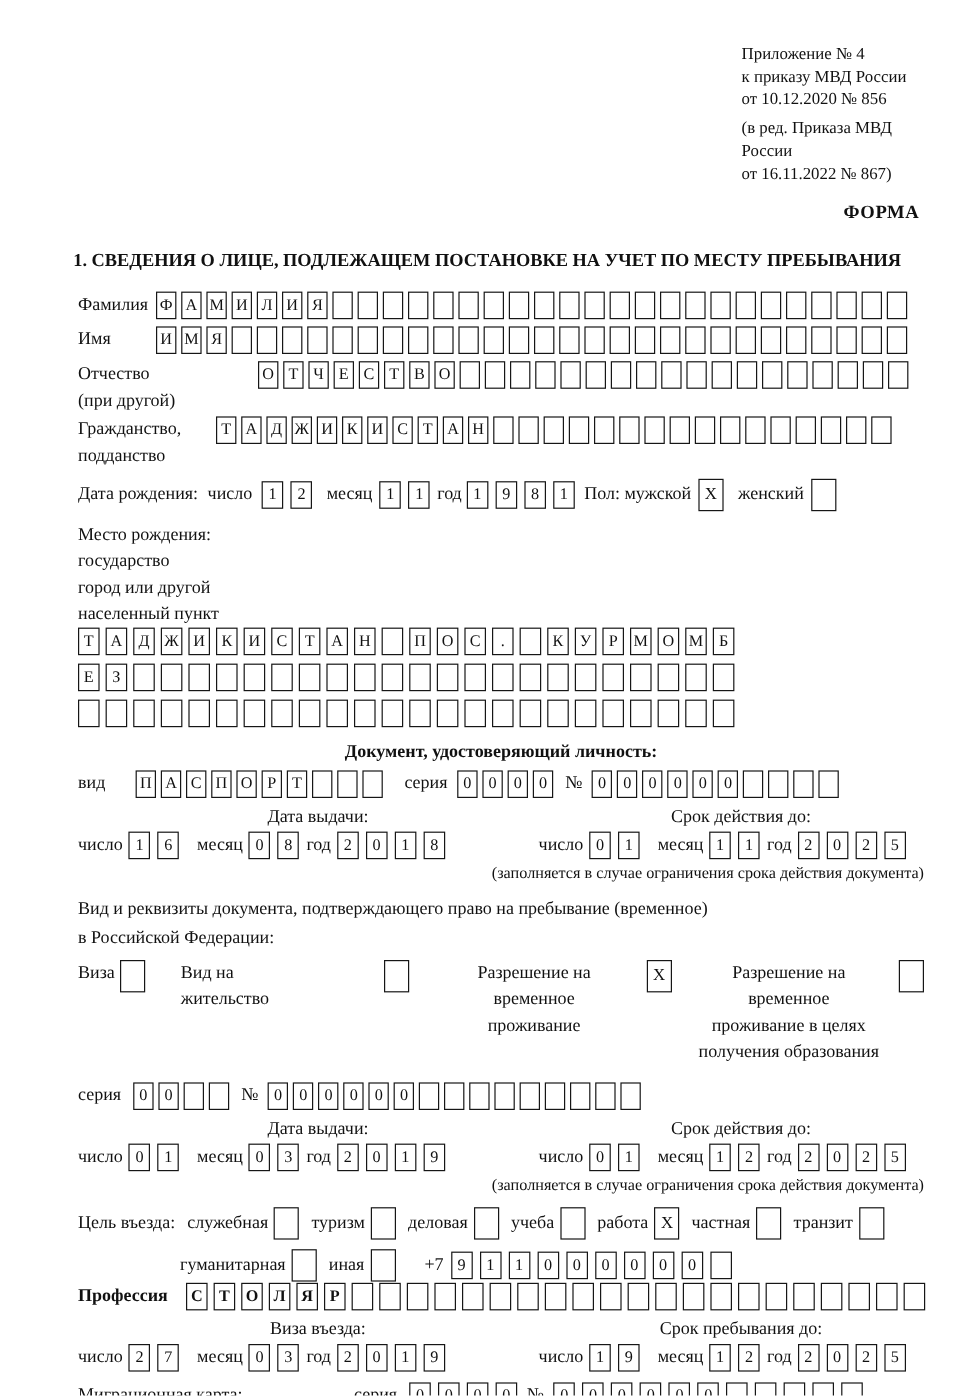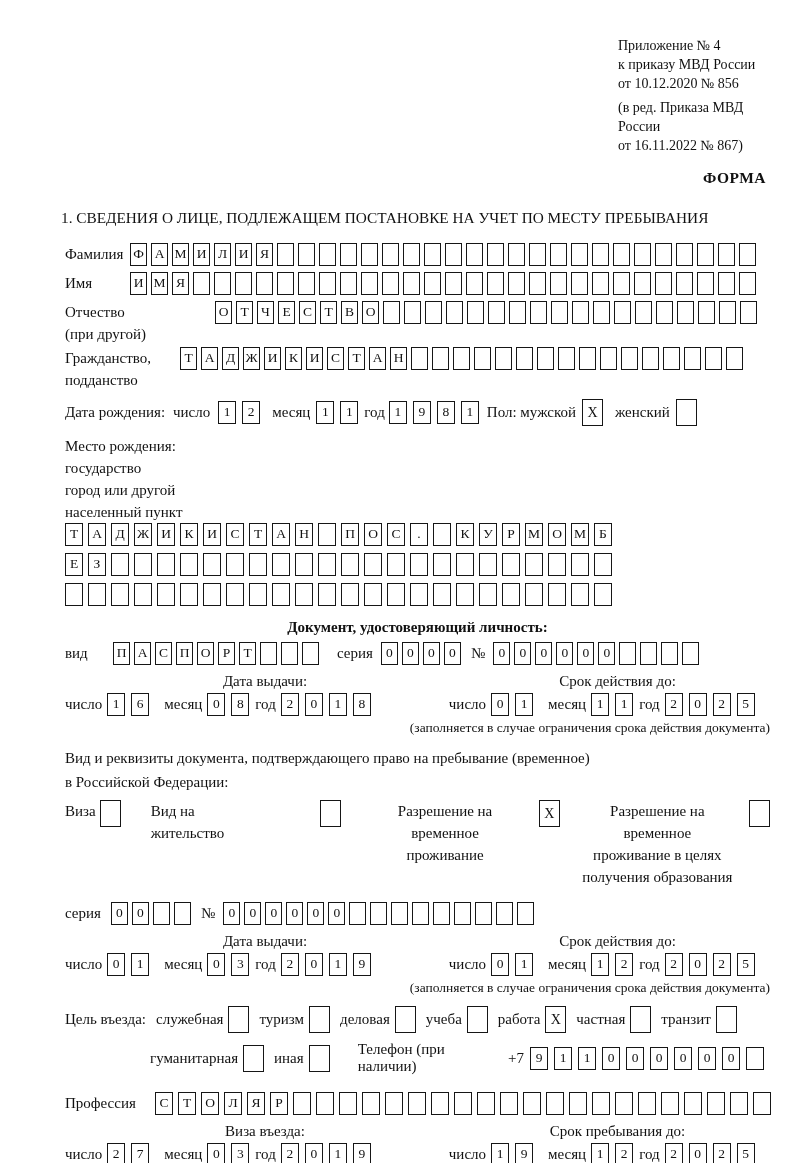--- a/index.html
+++ b/index.html
@@ -9,21 +9,21 @@
 
   
   .annex { margin-left:553px; font-size:14px; line-height:19px; }
   .annex .gap { margin-top:5px; }
   .forma { text-align:right; font-weight:bold; font-size:15.5px; margin-top:14px; padding-right:4px; letter-spacing:.5px; }
 
   
   .title { text-align:center; font-weight:bold; font-size:16px; line-height:23px; margin-top:16px; }
   .blank { display:inline-block; width:58px; border-bottom:2.5px solid #333; margin-left:10px; vertical-align:baseline; }
 
-  .sec { font-weight:normal; font-size:15.3px; margin-top:22px; margin-left:-4px; }
+  .sec { font-weight:bold; font-size:15.3px; margin-top:22px; margin-left:-4px; }
 
   
   .f-row { display:flex; align-items:center; margin-top:6px; }
   .f-row.top { align-items:flex-start; }
   .lbl { flex-shrink:0; font-size:15px; }
   .w65 { width:65px; } .w150 { width:150px; } .w115 { width:115px; }
   .w138 { width:138px; } .w110 { width:110px; } .w90 { width:90px; } .w48 { width:48px; }
   .lbl div { line-height:22px; }
 
   
@@ -256,26 +256,25 @@
     <span class="checkbox"></span>
     <span class="plbl">транзит</span>
     <span class="checkbox"></span>
   </div>
 
   <div class="purpose" style="margin-left:85px; margin-top:8px;">
     <span class="plbl first">гуманитарная</span>
     <span class="checkbox"></span>
     <span class="plbl">иная</span>
     <span class="checkbox"></span>
-    <span class="plbl" style="margin-left:28px;">Телефон (при наличии)</span>
     <span class="plbl" style="margin-left:24px;">+7</span>
     <span class="cells dates" style="margin-left:6px;"><span class="cell">9</span><span class="cell">1</span><span class="cell">1</span><span class="cell">0</span><span class="cell">0</span><span class="cell">0</span><span class="cell">0</span><span class="cell">0</span><span class="cell">0</span><span class="cell"></span></span>
   </div>
 
-  <div class="f-row" style="margin-top:17px;">
+  <div class="f-row" style="margin-top:1px;font-weight:bold;">
     <span class="lbl w90">Профессия</span>
     <span class="cells wide"><span class="cell">С</span><span class="cell">Т</span><span class="cell">О</span><span class="cell">Л</span><span class="cell">Я</span><span class="cell">Р</span><span class="cell"></span><span class="cell"></span><span class="cell"></span><span class="cell"></span><span class="cell"></span><span class="cell"></span><span class="cell"></span><span class="cell"></span><span class="cell"></span><span class="cell"></span><span class="cell"></span><span class="cell"></span><span class="cell"></span><span class="cell"></span><span class="cell"></span><span class="cell"></span><span class="cell"></span><span class="cell"></span><span class="cell"></span><span class="cell"></span><span class="cell"></span></span>
   </div>
 
   <div class="dp">
     <div class="dp-h">
       <span class="h1">Виза въезда:</span>
       <span class="h2">Срок пребывания до:</span>
     </div>
     <div class="dp-v">

